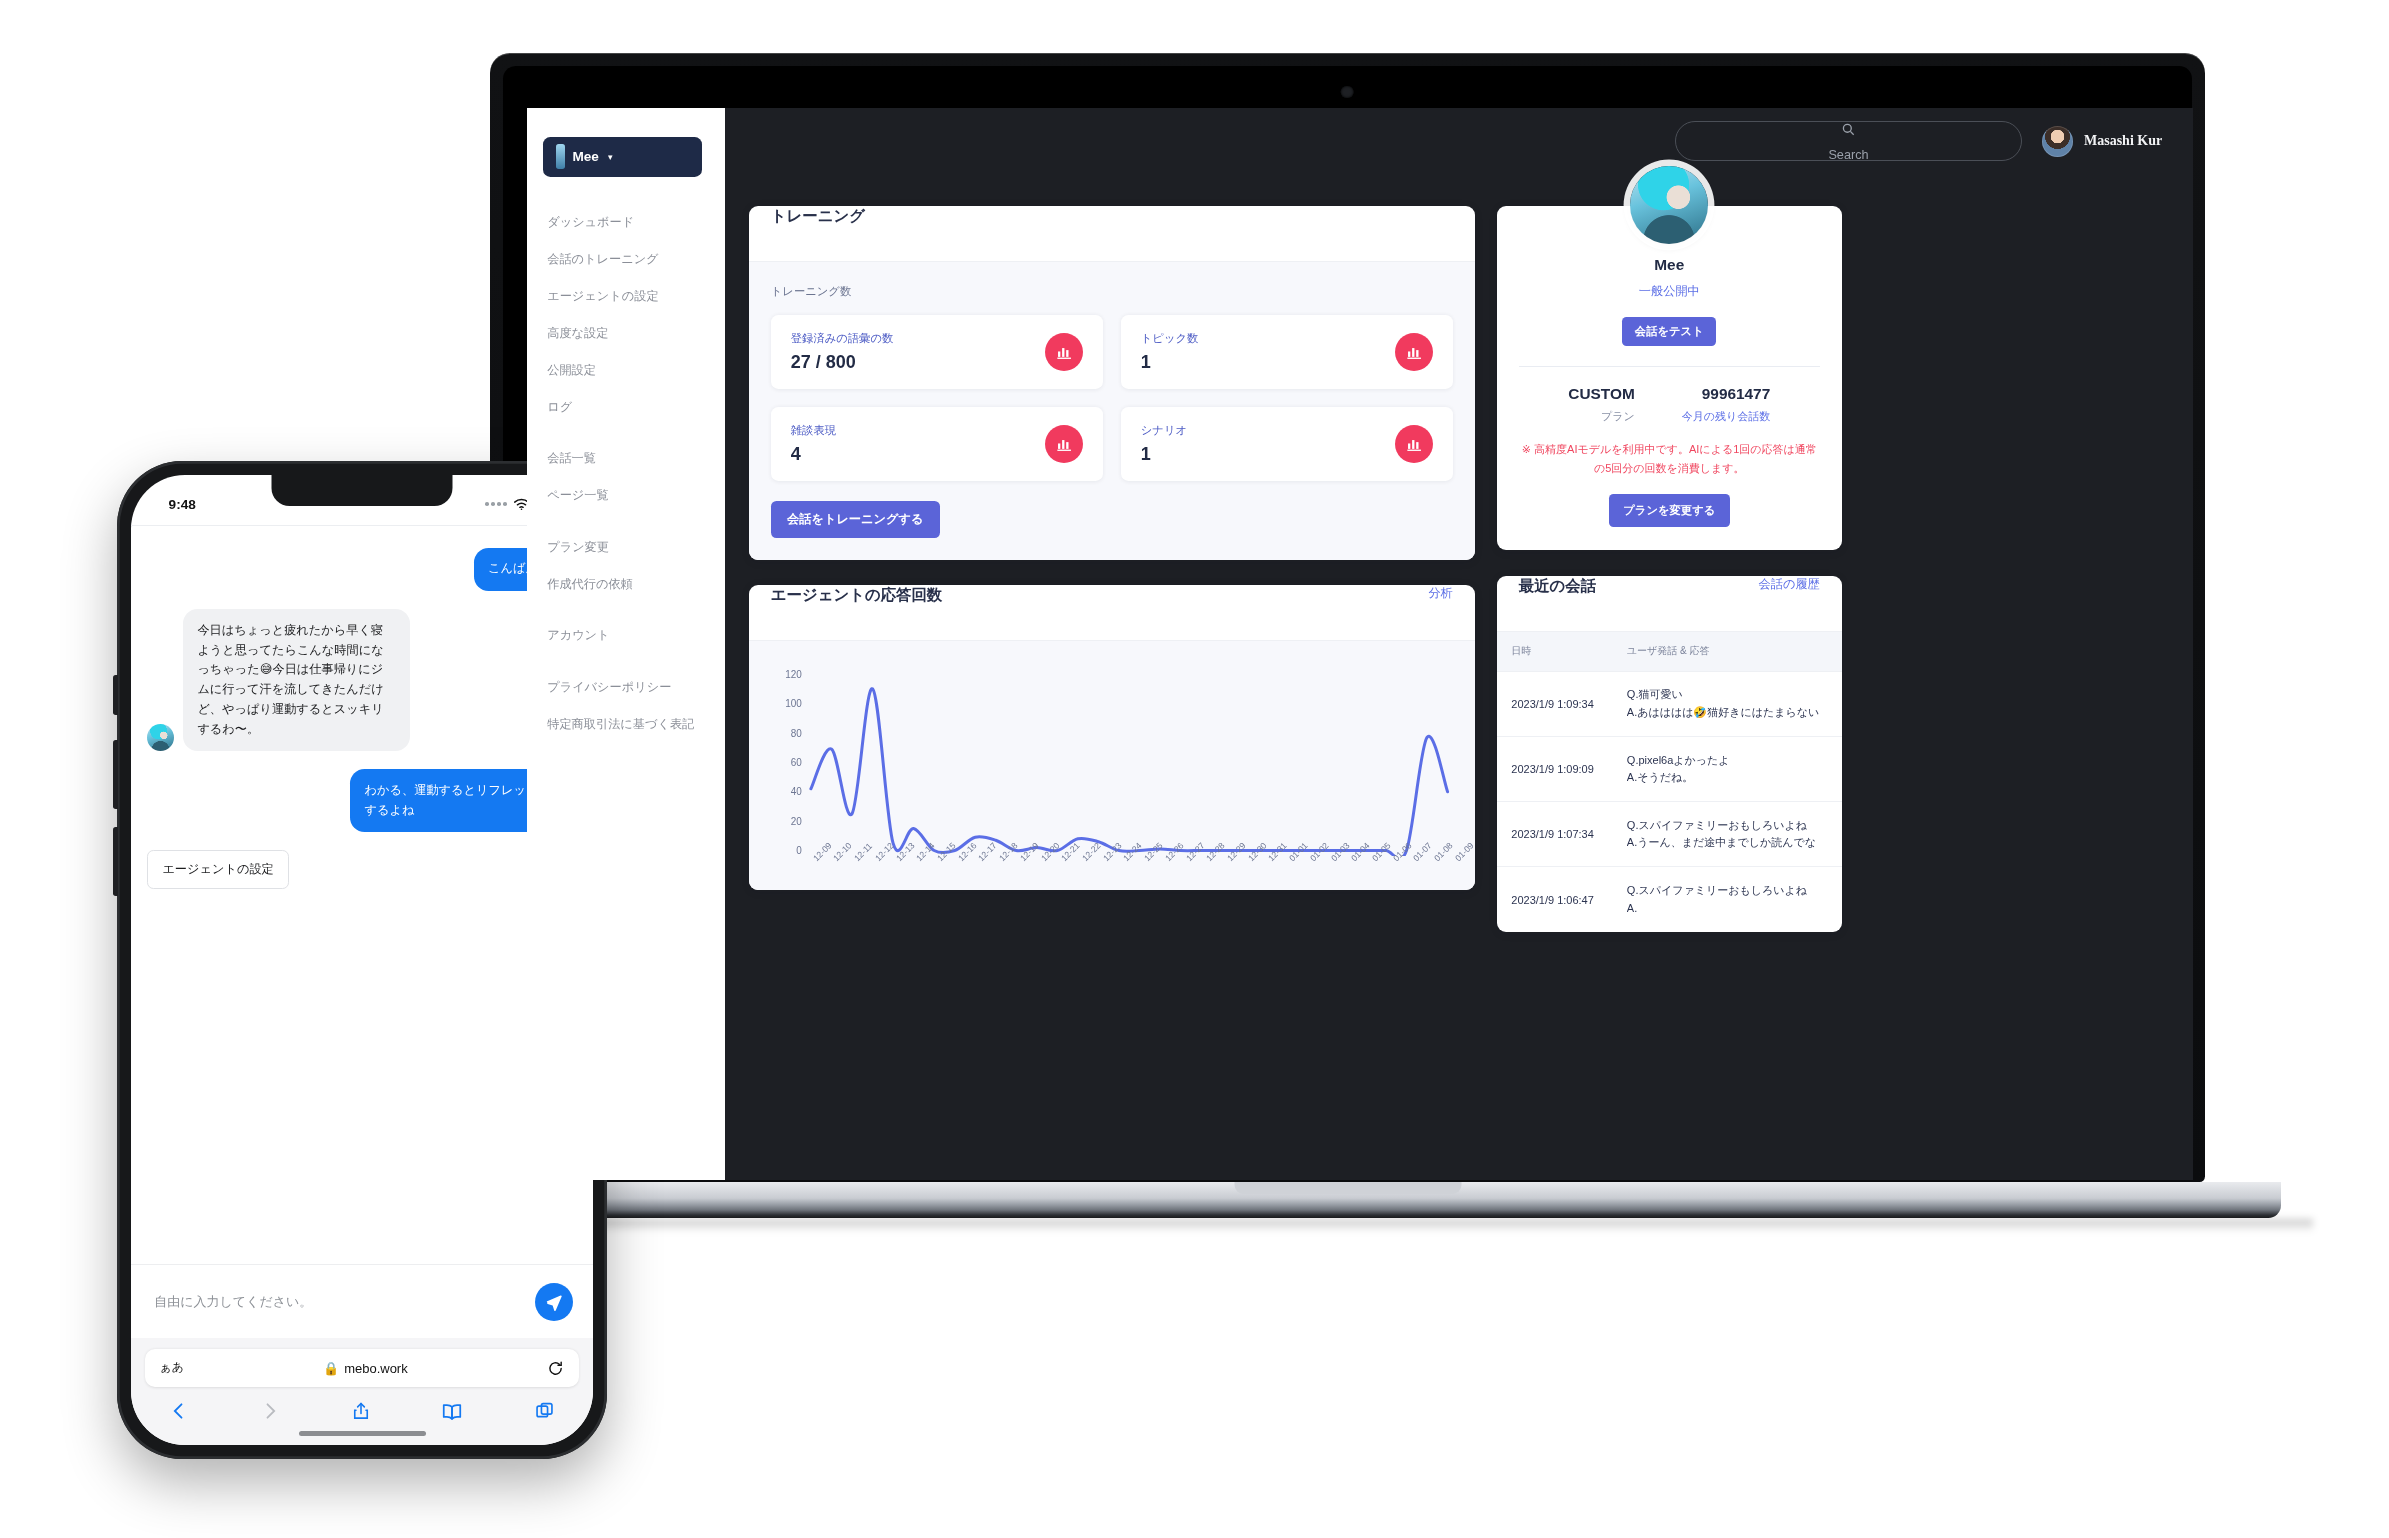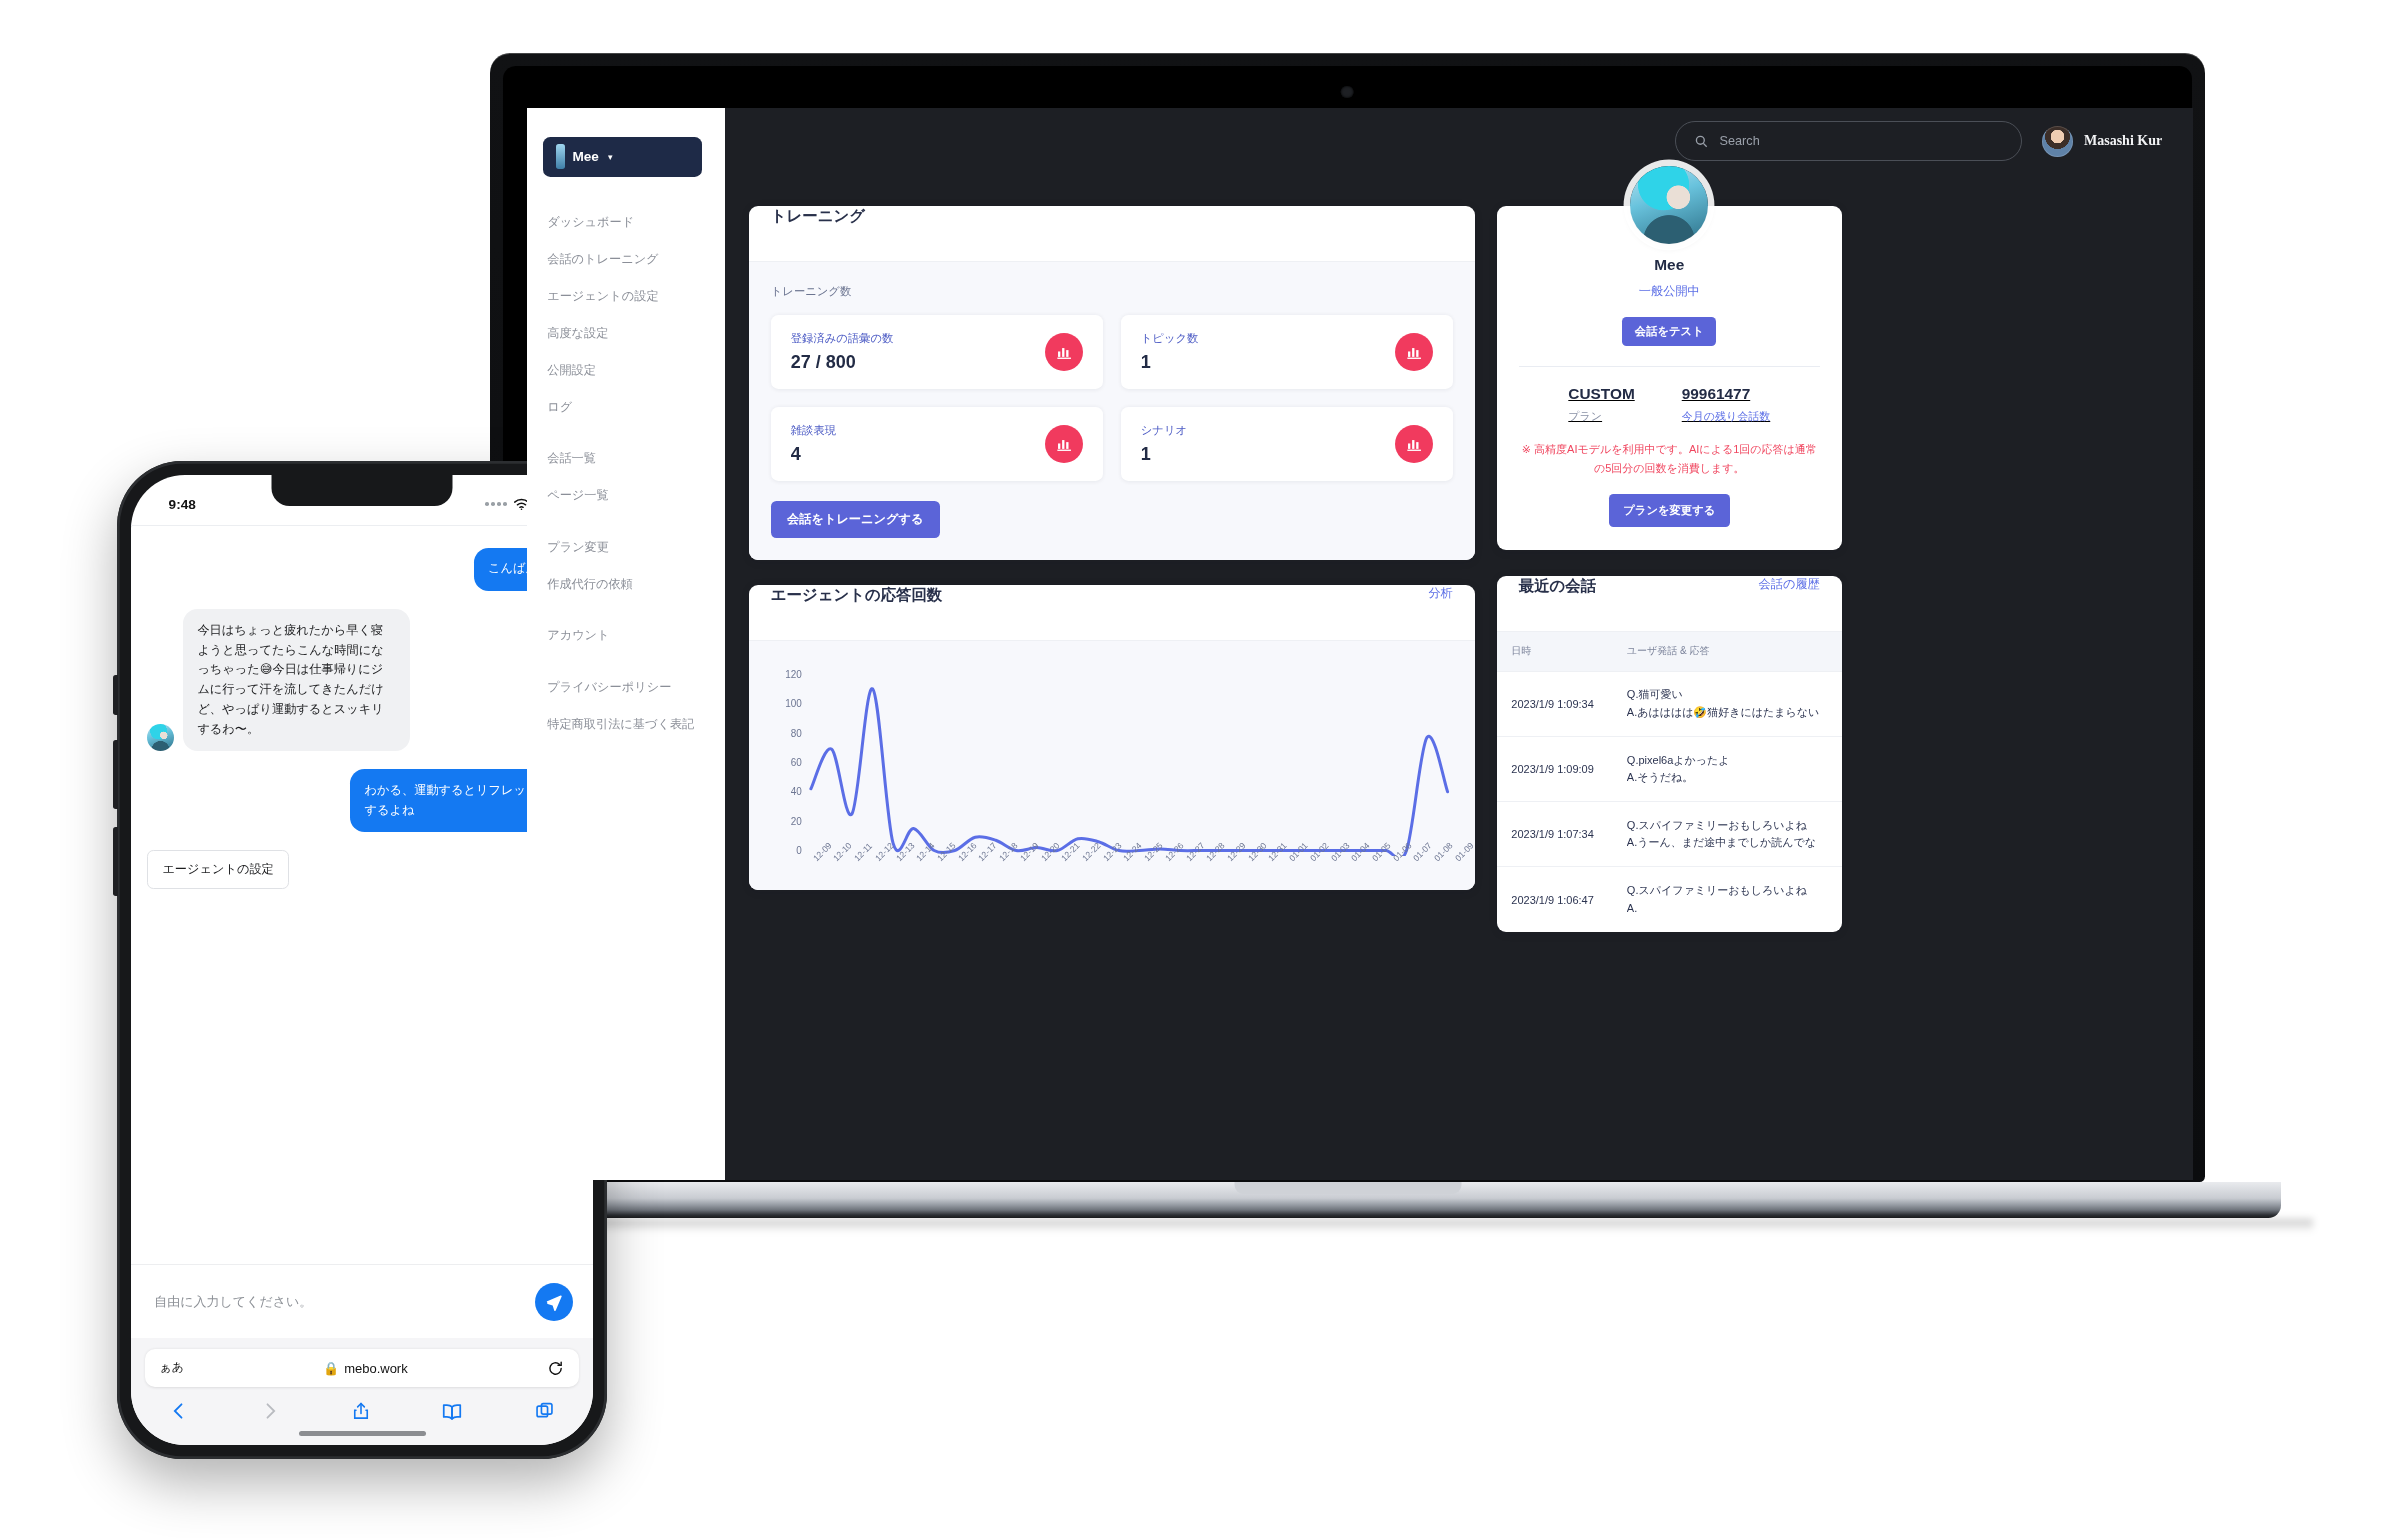--- a/index.html
+++ b/index.html
@@ -64,21 +64,21 @@
     white-space:nowrap;
   }
   .side-gap { height:14.5px; }
 
   .app-main { flex:1; background:#1d1f24; position:relative; }
   .topbar { height:67px; display:flex; align-items:center; justify-content:flex-end;
             padding-right:31px; gap:20px; }
   .search-box {
     width:347px; height:40px; border:0.9px solid #4b4f57; border-radius:22px;
     display:flex; align-items:center; gap:11px; padding:0 18px; color:#9aa0aa;
-    font-size:12.7px; background:transparent;
+    font-size:12.7px; background:transparent;flex-direction:column;
   }
   .search-ico { width:14.5px; height:14.5px; flex:0 0 14.5px; }
   .user-chip { display:flex; align-items:center; gap:11px; }
   .user-av { width:31px; height:31px; border-radius:50%;
              background: radial-gradient(circle at 50% 34%, #f0cdb2 0 26%, #3c2e28 27% 48%, #5f82a8 49% 100%);
              box-shadow: inset 0 0 0 0.9px rgba(255,255,255,.15); }
   .user-name { color:#f2f3f5; font-weight:bold; font-size:14px; white-space:nowrap;font-family:Liberation Serif, serif; }
 
   .content { position:absolute; left:0; right:0; top:67px; bottom:0;
              display:flex; gap:22px; padding: 31px 0 0 23.6px; }
@@ -133,21 +133,21 @@
       radial-gradient(circle at 43% 24%, #2fd3e8 0 34%, transparent 35%),
       linear-gradient(160deg,#bfe4f0 0%, #69c3dd 40%, #2b6e86 100%);
     box-shadow: 0 0 0 6.4px rgba(255,255,255,.9), 0 1.8px 9px rgba(16,24,40,.18);
   }
   .p-name { font-size:15.4px; font-weight:bold; color:#222b45; margin-top:12.7px; }
   .p-status { font-size:12.2px; color:#5b6ee6; margin-top:9px; }
   .p-btn { display:inline-block; background:#5b64d8; color:#fff; font-weight:bold;
            font-size:11.3px; border-radius:4.5px; padding:7.3px 12.7px; margin-top:16.3px; }
   .p-hr { height:0.9px; background:#e9ecf2; margin: 20px 0 18px; }
   .plan-row { display:flex; justify-content:center; gap:47px; }
-  .plan-col { text-align:left;text-decoration:underline; }
+  .plan-col { text-align:right; }
   .plan-v { font-size:15.4px; font-weight:bold; color:#222b45; }
   .plan-k { font-size:11px; color:#8a91a6; margin-top:5.4px; }
   .plan-k.blue { color:#5b6ee6; }
   .p-note { font-size:11px; line-height:1.7; color:#f0465f; margin-top:16.3px; }
   .p-btn2 { display:inline-block; background:#5b64d8; color:#fff; font-weight:bold;
             font-size:11.3px; border-radius:4.5px; padding:9px 14.5px; margin-top:16.3px; }
 
   
   .tbl { width:100%; border-collapse:collapse; }
   .tbl th {

